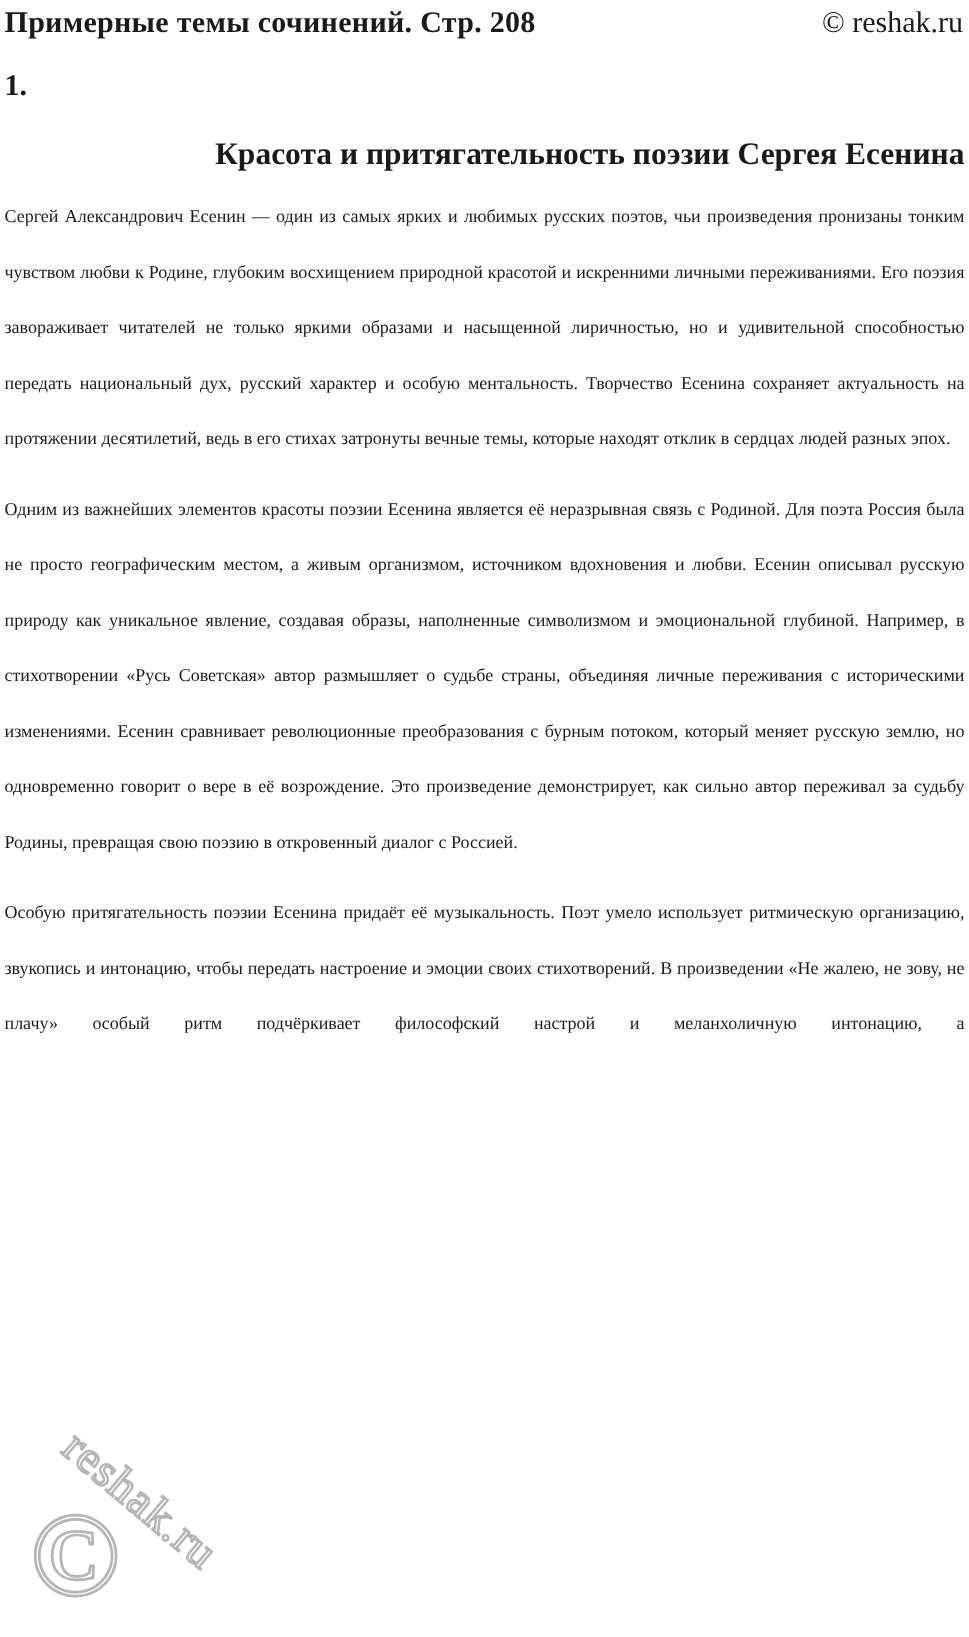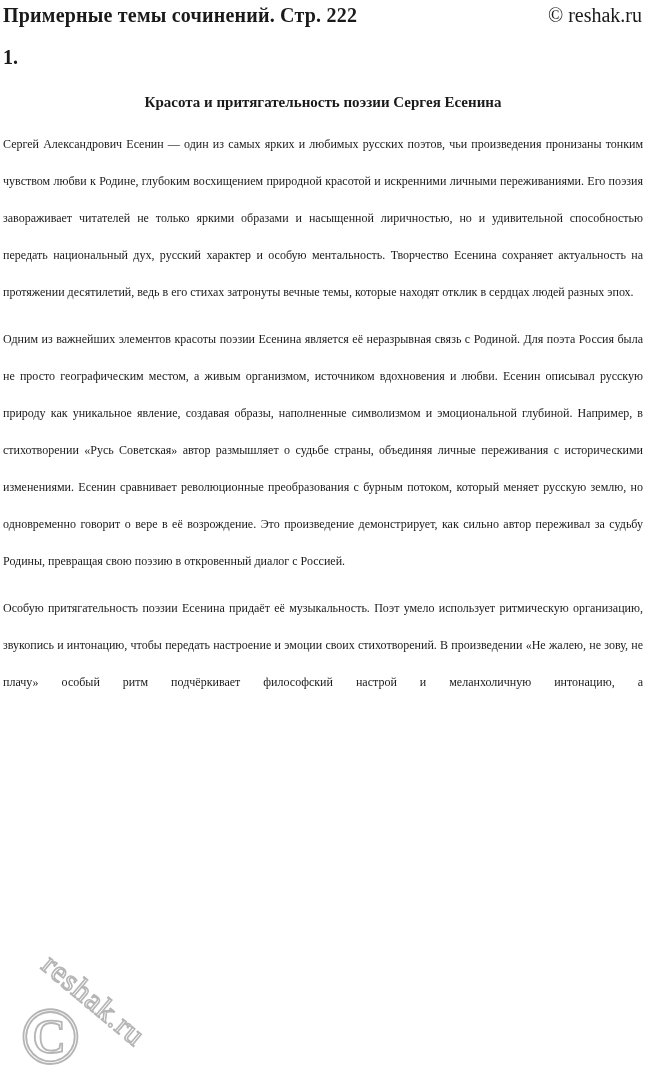--- a/index.html
+++ b/index.html
@@ -37,24 +37,24 @@
     text-align: right;
   }
   .item-number {
     margin-top: 18px;
     font-size: 20px;
     line-height: 24px;
     font-weight: bold;
   }
   .essay-title {
     margin-top: 20px;
-    font-size: 15px;
+    font-size: 21px;
     line-height: 26px;
     font-weight: bold;
-    text-align: center;
+    text-align: right;
   }
   .content p {
     margin: 0 0 10px 0;
     font-size: 12px;
     line-height: 37px;
     text-align: justify;
   }
   .content p.first {
     margin-top: 11px;
   }
@@ -79,21 +79,21 @@
 <div class="page">
 
   <svg class="watermark-svg" width="646" height="1091" viewBox="0 0 646 1091" aria-hidden="true">
     <text x="40" y="968" transform="rotate(40 40 968)" font-family="Liberation Serif, DejaVu Serif, serif" font-size="31" letter-spacing="1" fill="none" stroke="#b5b5b5" stroke-width="1.6">reshak.ru</text>
     <text x="20" y="1063" font-family="Liberation Serif, DejaVu Serif, serif" font-size="80" fill="none" stroke="#b5b5b5" stroke-width="1.8">©</text>
   </svg>
 
   <div class="page-body">
 
     <div class="header">
-      <span class="doc-title">Примерные темы сочинений. Стр. 222</span>
+      <span class="doc-title">Примерные темы сочинений. Стр. 208</span>
       <span class="copyright">© reshak.ru</span>
     </div>
 
     <div class="item-number">1.</div>
 
     <div class="essay-title">Красота и притягательность поэзии Сергея Есенина</div>
 
     <div class="content">
       <p class="first">Сергей Александрович Есенин — один из самых ярких и любимых русских поэтов, чьи произведения пронизаны тонким чувством любви к Родине, глубоким восхищением природной красотой и искренними личными переживаниями. Его поэзия завораживает читателей не только яркими образами и насыщенной лиричностью, но и удивительной способностью передать национальный дух, русский характер и особую ментальность. Творчество Есенина сохраняет актуальность на протяжении десятилетий, ведь в его стихах затронуты вечные темы, которые находят отклик в сердцах людей разных эпох.</p>
       <p>Одним из важнейших элементов красоты поэзии Есенина является её неразрывная связь с Родиной. Для поэта Россия была не просто географическим местом, а живым организмом, источником вдохновения и любви. Есенин описывал русскую природу как уникальное явление, создавая образы, наполненные символизмом и эмоциональной глубиной. Например, в стихотворении «Русь Советская» автор размышляет о судьбе страны, объединяя личные переживания с историческими изменениями. Есенин сравнивает революционные преобразования с бурным потоком, который меняет русскую землю, но одновременно говорит о вере в её возрождение. Это произведение демонстрирует, как сильно автор переживал за судьбу Родины, превращая свою поэзию в откровенный диалог с Россией.</p>

